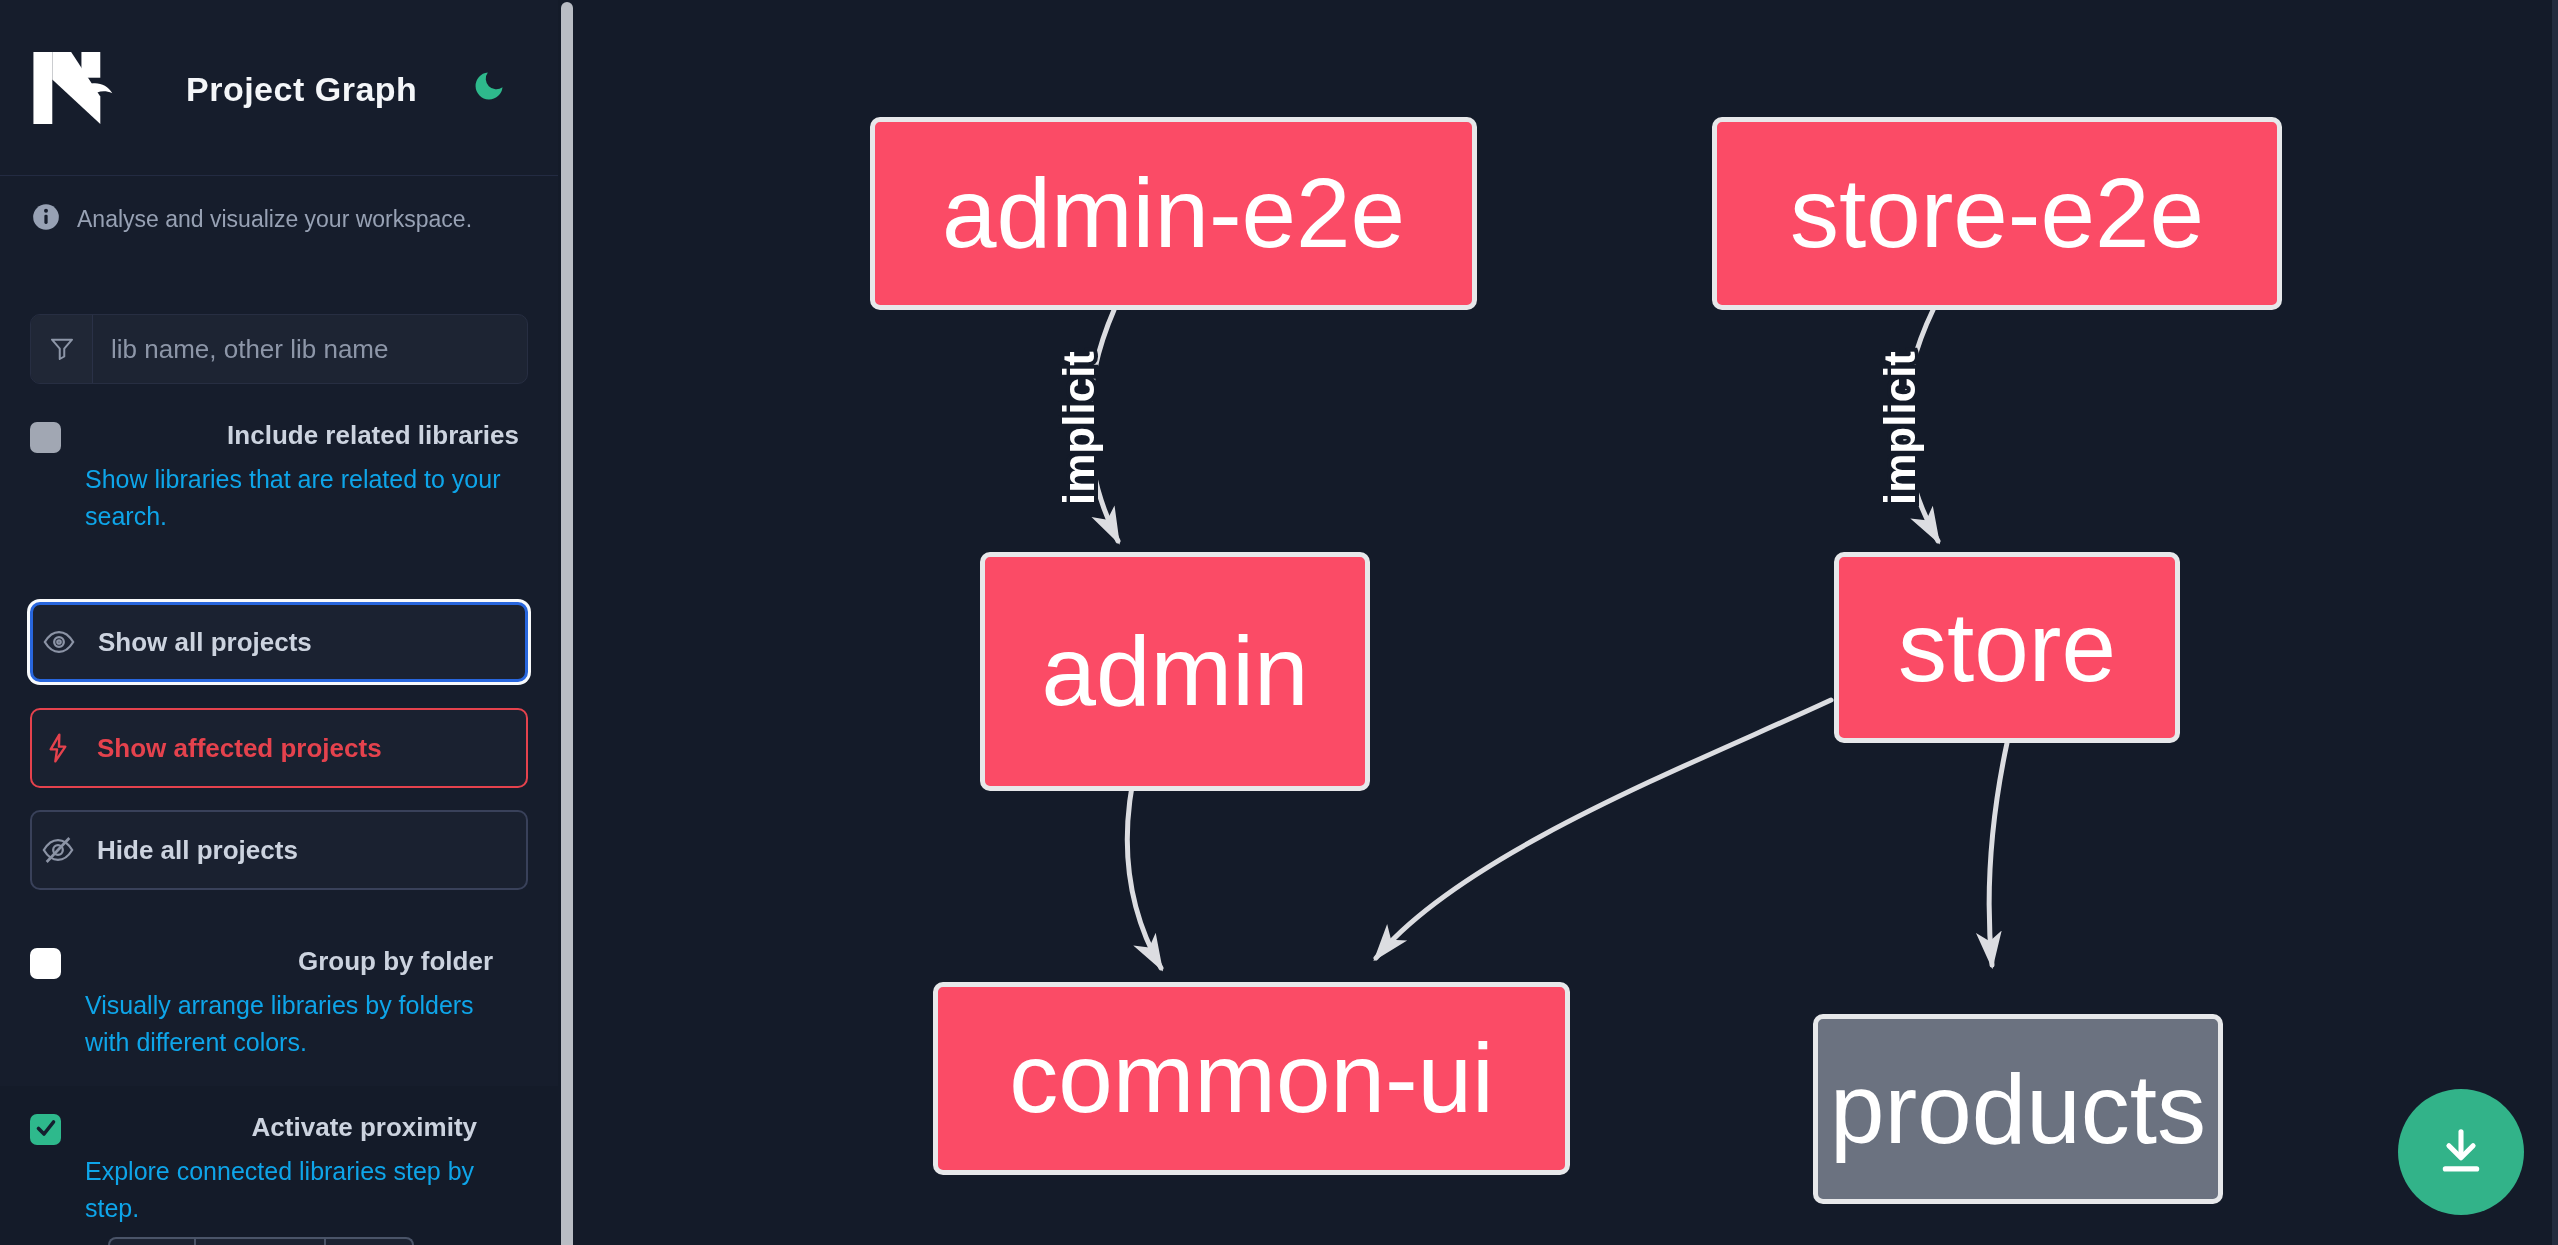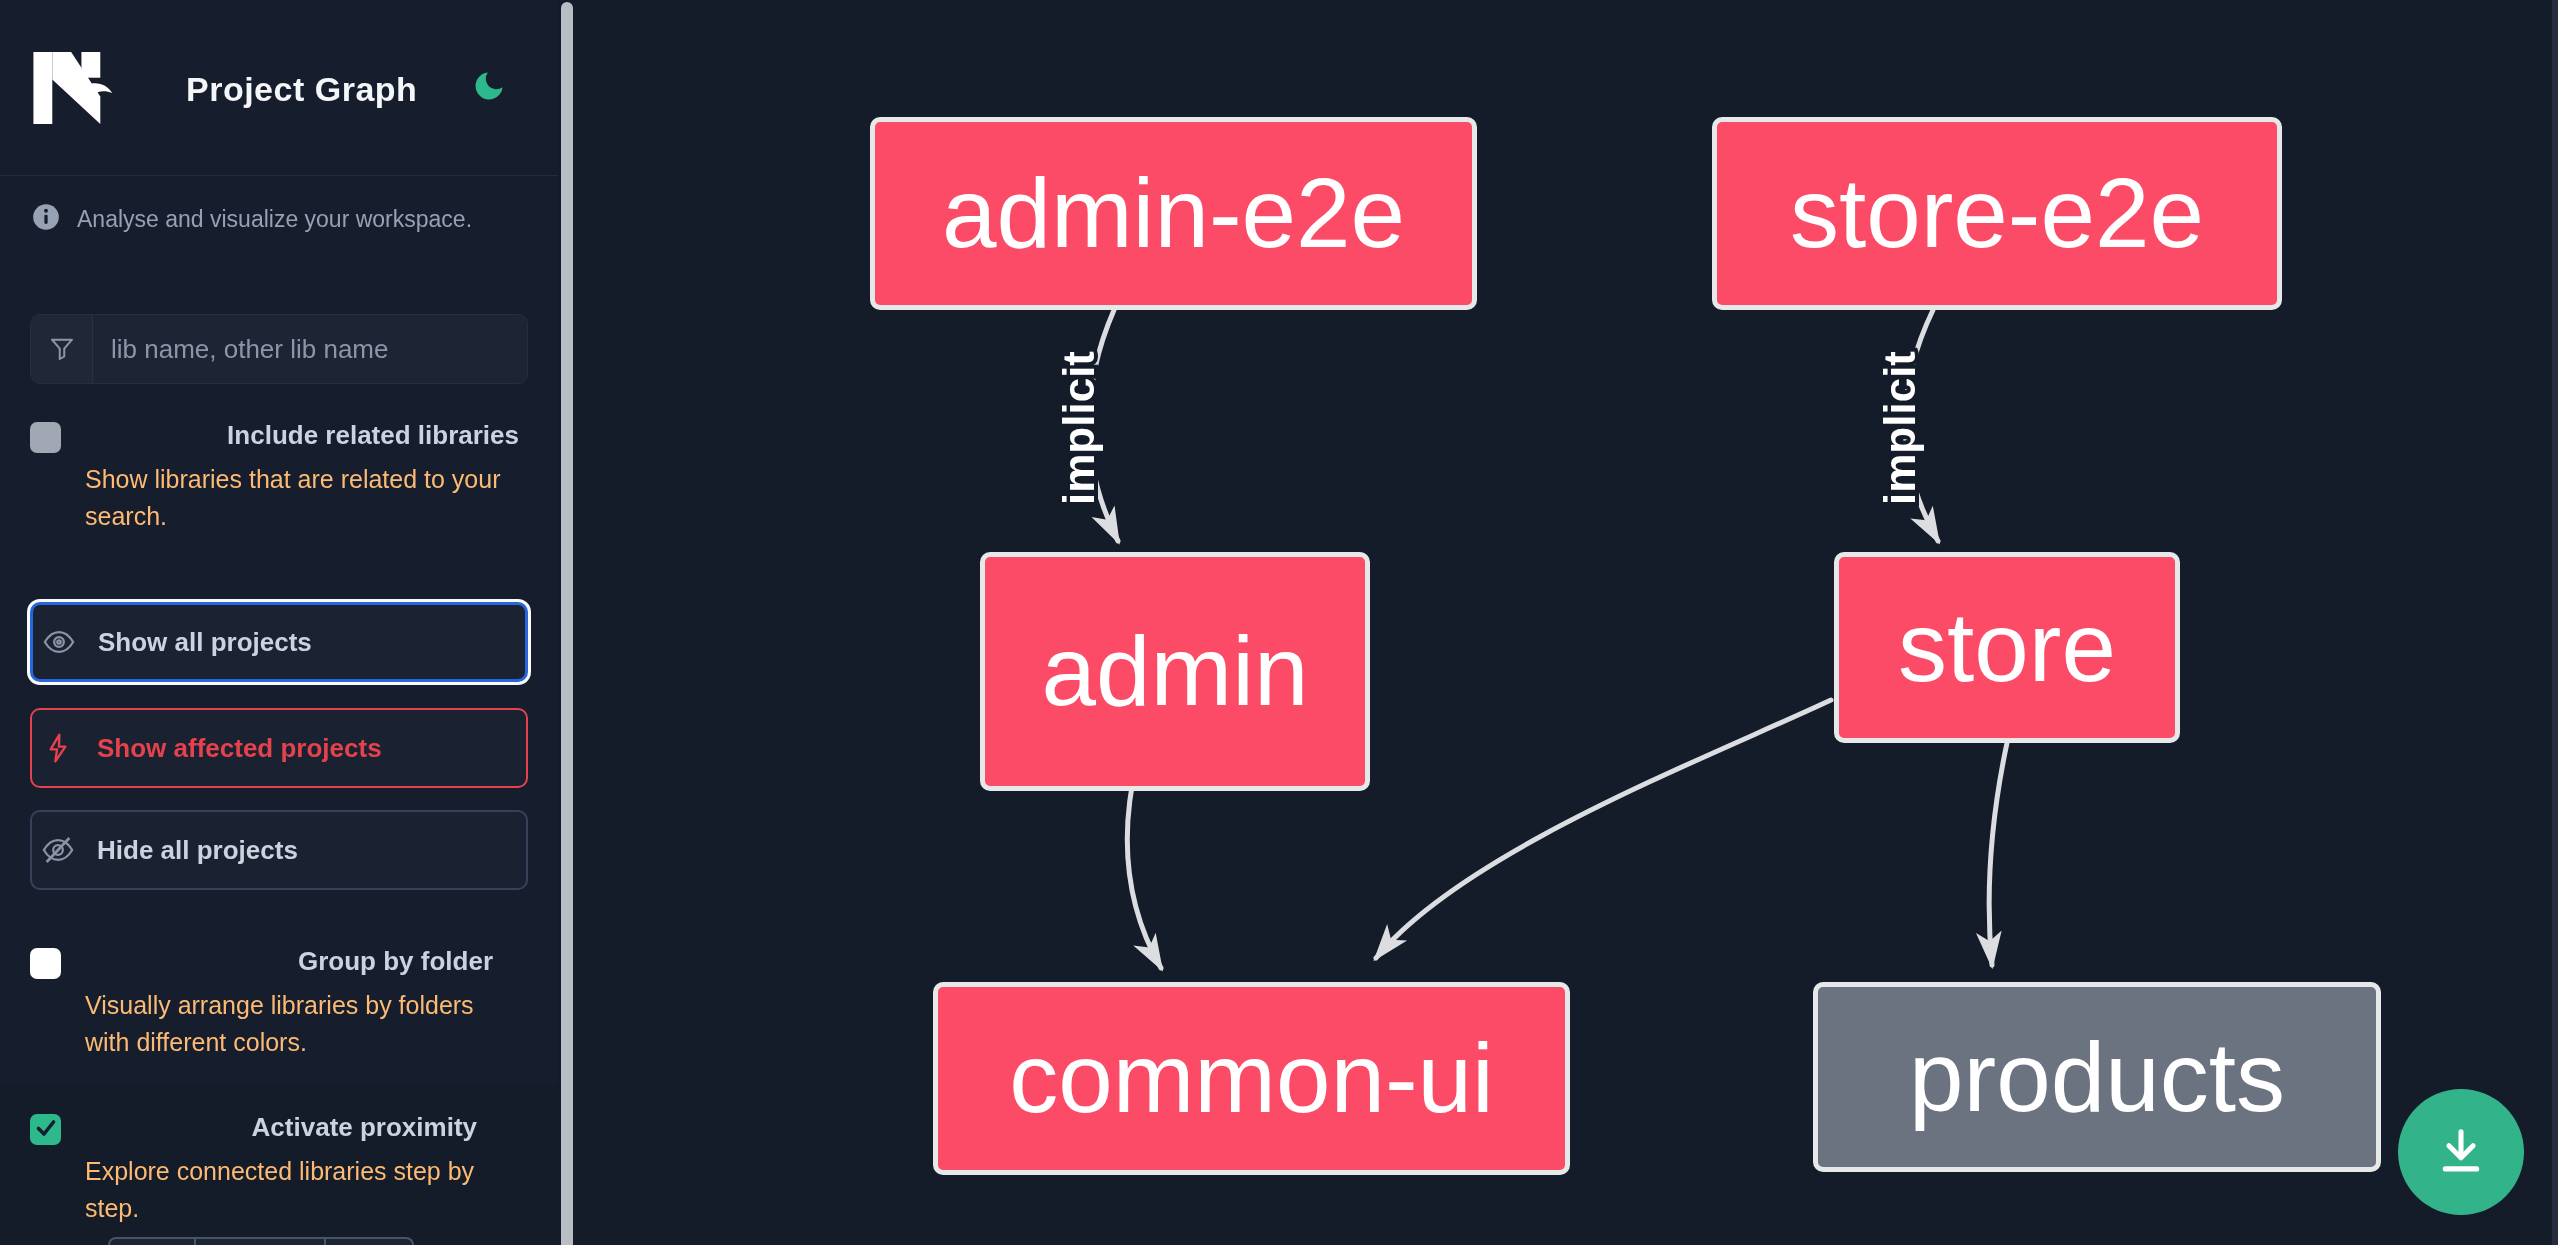--- a/index.html
+++ b/index.html
@@ -33,21 +33,21 @@
                   font-family:"Liberation Sans", sans-serif; }
   .search input::placeholder { color:#8d96a8; }
 
   .opt { position:absolute; left:30px; display:flex; gap:24px; }
   .cb { width:31px; height:31px; border-radius:7px; flex:0 0 auto; margin-top:2px;
         cursor:pointer; display:flex; align-items:center; justify-content:center; }
   .cb-gray  { background:#a1a7b3; }
   .cb-white { background:#ffffff; }
   .cb-green { background:#2eb98c; }
   .opt-label { color:#ccd3df; font-size:26px; font-weight:700; margin-bottom:10px;text-align:right; }
-  .opt-desc  { color:#fdba74; font-size:25px; line-height:37px; }
+  .opt-desc  { color:#0ea5e9; font-size:25px; line-height:37px; }
 
   .sbtn { position:absolute; left:30px; width:498px; height:80px; border-radius:10px;
           background:#1a2130; display:flex; align-items:center; gap:22px;
           padding-left:9px; cursor:pointer; font-family:"Liberation Sans", sans-serif; }
   .sbtn .blabel { font-size:26px; font-weight:700; color:#ccd3df; }
   .sbtn-focused { border:3px solid #2866dd; box-shadow:0 0 0 3px #f8fafc; background:#1b2231; }
   .sbtn-affected { border:2px solid #e5424d; }
   .sbtn-affected .blabel { color:#e5424d; }
   .sbtn-plain { border:2px solid #39415a; }
   .bicon { width:34px; height:34px; display:flex; align-items:center; justify-content:center; }
@@ -227,21 +227,21 @@
     </div>
     <div class="node node-pink" style="left:422px; top:552px; width:390px; height:239px">
       <span>admin</span>
     </div>
     <div class="node node-pink" style="left:1276px; top:552px; width:346px; height:191px">
       <span>store</span>
     </div>
     <div class="node node-pink" style="left:375px; top:982px; width:637px; height:193px">
       <span>common-ui</span>
     </div>
-    <div class="node node-gray" style="left:1255px; top:982px; width:568px; height:190px">
+    <div class="node node-gray" style="left:1255px; top:1014px; width:410px; height:190px">
       <span>products</span>
     </div>
 
     <button class="fab">
       <span>
         <svg width="58" height="58" viewBox="0 0 24 24" fill="none" stroke="#ffffff" stroke-width="2.1" stroke-linecap="round" stroke-linejoin="round">
           <path d="M12 4v10"></path>
           <path d="M7 9.8 12 14.8 17 9.8"></path>
           <path d="M5.5 19.4h13"></path>
         </svg>

